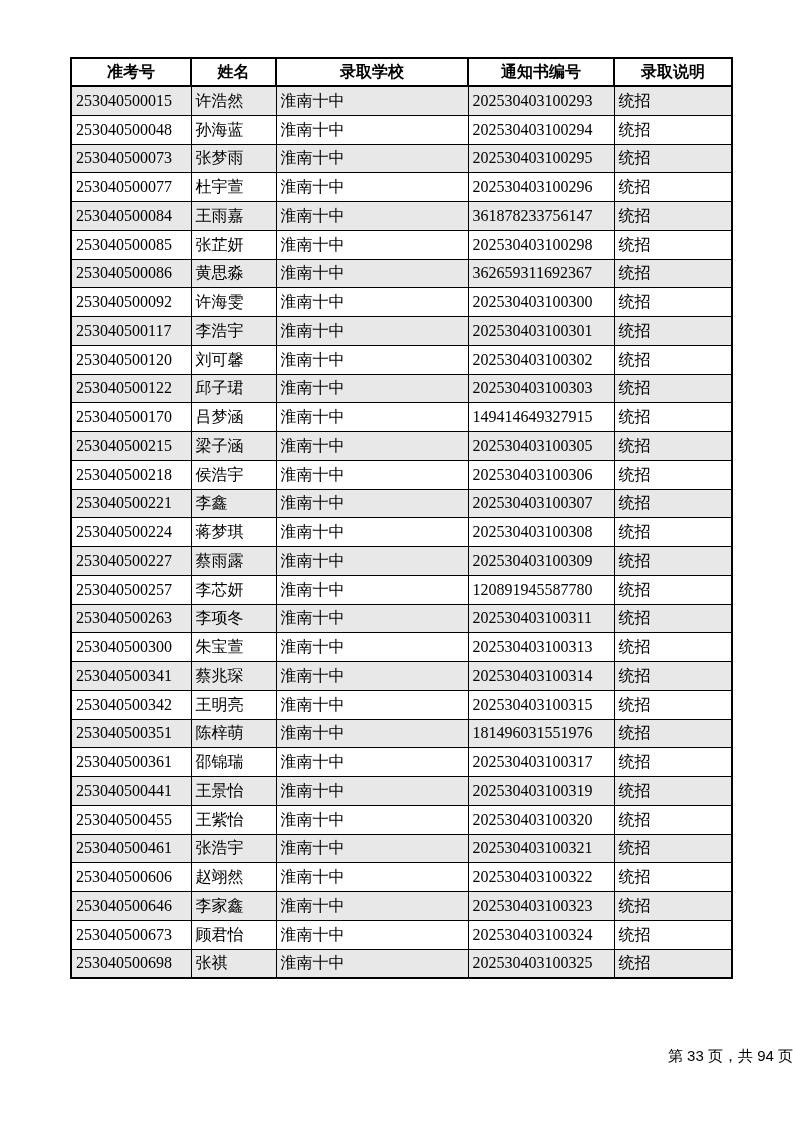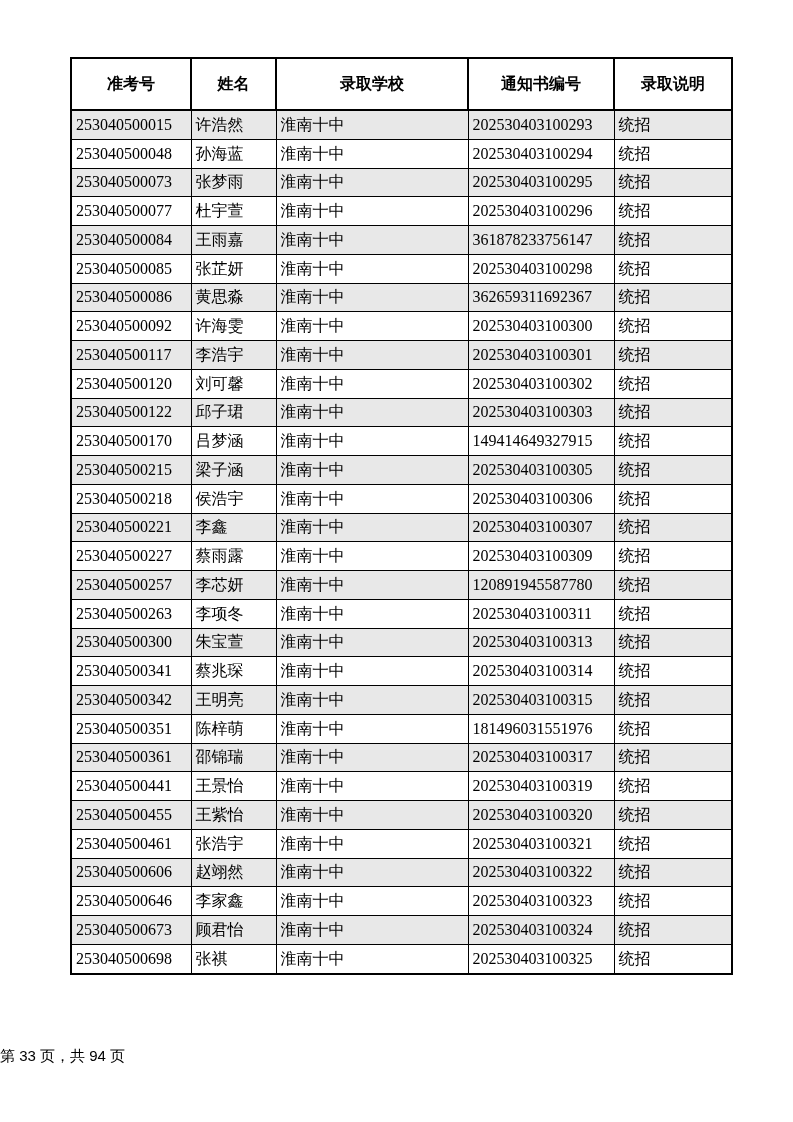--- a/index.html
+++ b/index.html
@@ -24,21 +24,21 @@
     border-collapse: collapse;
     table-layout: fixed;
     border: 2px solid #000000;
   }
   table.admission th {
     border: 2px solid #000000;
     height: 26px;
     font-size: 16px;
     font-weight: bold;
     text-align: center;
-    padding: 12px;
+    padding: 0;
     white-space: nowrap;
     overflow: hidden;
     background: #ffffff;
   }
   table.admission td {
     border: 1px solid #000000;
     height: 27.75px;
     font-size: 16px;
     font-weight: normal;
     text-align: left;
@@ -55,21 +55,21 @@
   }
   td.c3 {
     text-align: center;
     padding: 0;
   }
   .footer {
     position: absolute;
     left: 0;
     top: 1047px;
     width: 100%;
-    text-align: left;
+    text-align: right;
     font-size: 15px;
     font-family: "Liberation Sans", "DejaVu Sans", sans-serif;
     color: #000000;
   }
 </style>
 </head>
 <body>
 
 <div class="page">
 
@@ -190,20 +190,27 @@
           <td class="c4">统招</td>
         </tr>
         <tr>
           <td class="c0">253040500221</td>
           <td class="c1">李鑫</td>
           <td class="c2">淮南十中</td>
           <td class="c3">202530403100307</td>
           <td class="c4">统招</td>
         </tr>
         <tr>
+          <td class="c0">253040500224</td>
+          <td class="c1">蒋梦琪</td>
+          <td class="c2">淮南十中</td>
+          <td class="c3">202530403100308</td>
+          <td class="c4">统招</td>
+        </tr>
+        <tr>
           <td class="c0">253040500227</td>
           <td class="c1">蔡雨露</td>
           <td class="c2">淮南十中</td>
           <td class="c3">202530403100309</td>
           <td class="c4">统招</td>
         </tr>
         <tr>
           <td class="c0">253040500257</td>
           <td class="c1">李芯妍</td>
           <td class="c2">淮南十中</td>

